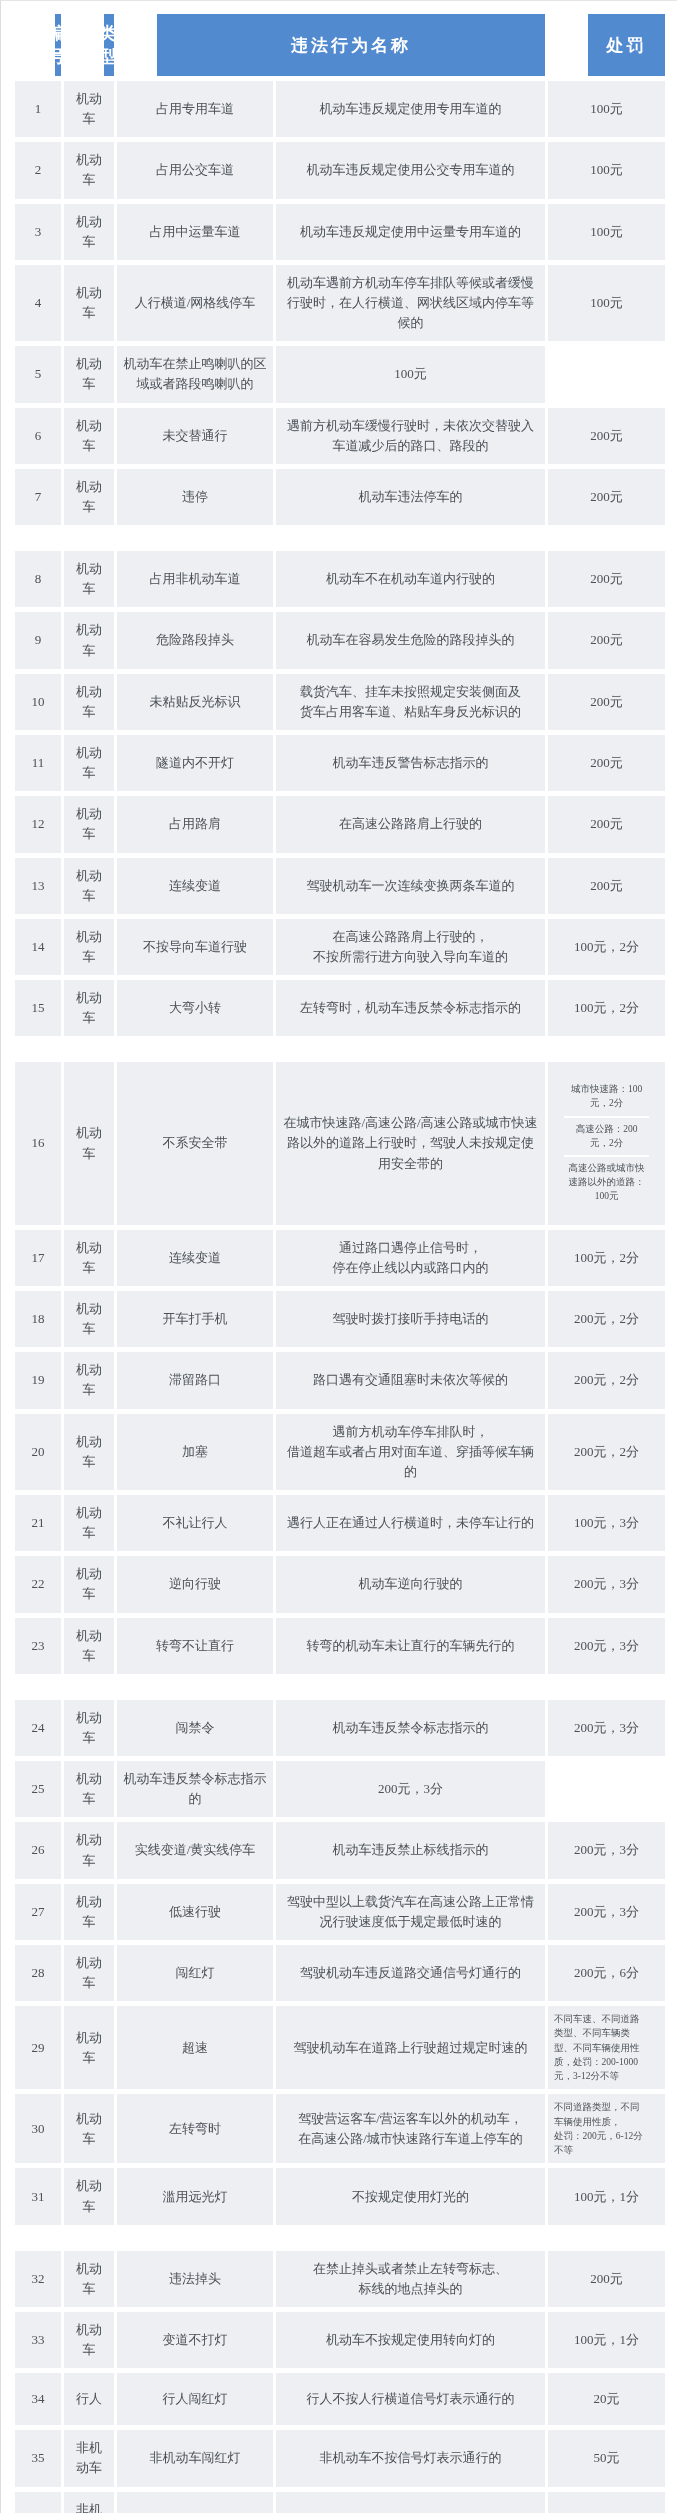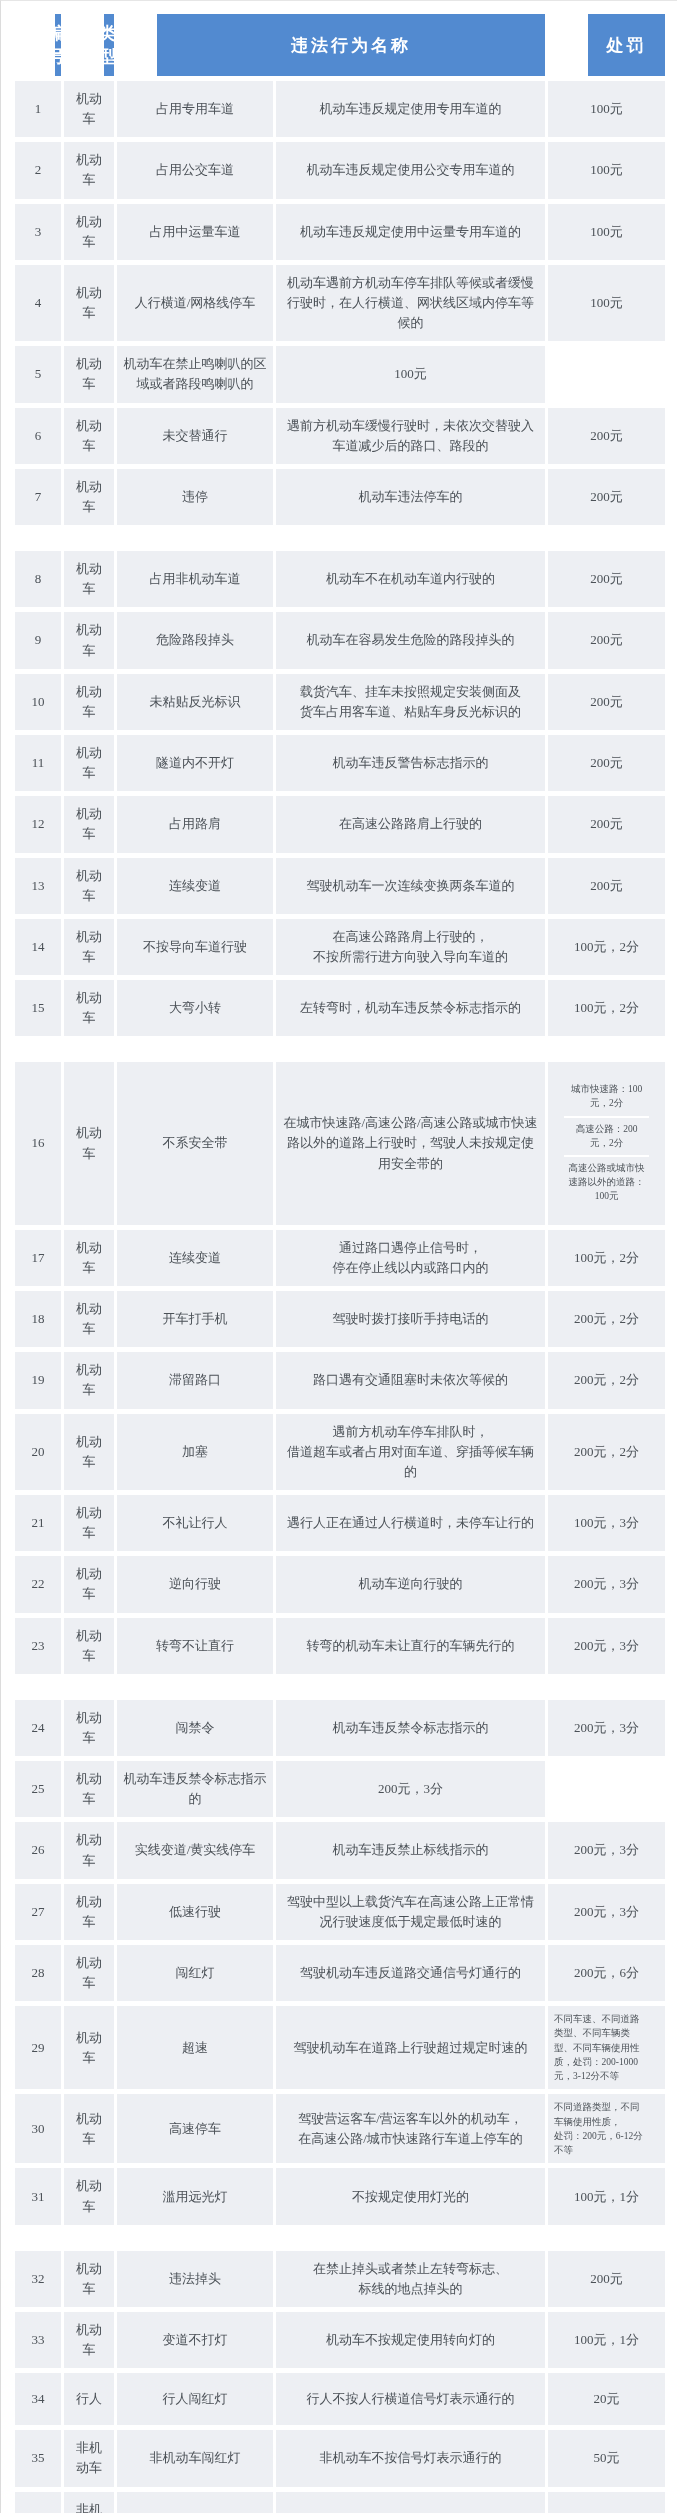--- a/index.html
+++ b/index.html
@@ -273,21 +273,21 @@
           <div class="row">
     <div class="cell">29</div>
     <div class="cell">机动车</div>
     <div class="cell">超速</div>
     <div class="cell">驾驶机动车在道路上行驶超过规定时速的</div>
     <div class="cell penalty-small">不同车速、不同道路类型、不同车辆类型、不同车辆使用性质，处罚：200-1000元，3-12分不等</div>
   </div>
           <div class="row">
     <div class="cell">30</div>
     <div class="cell">机动车</div>
-    <div class="cell">高速停车</div>
+    <div class="cell">左转弯时</div>
     <div class="cell">驾驶营运客车/营运客车以外的机动车，
 在高速公路/城市快速路行车道上停车的</div>
     <div class="cell penalty-small">不同道路类型，不同车辆使用性质，
 处罚：200元，6-12分不等</div>
   </div>
           <div class="row">
     <div class="cell">31</div>
     <div class="cell">机动车</div>
     <div class="cell">滥用远光灯</div>
     <div class="cell">不按规定使用灯光的</div>

